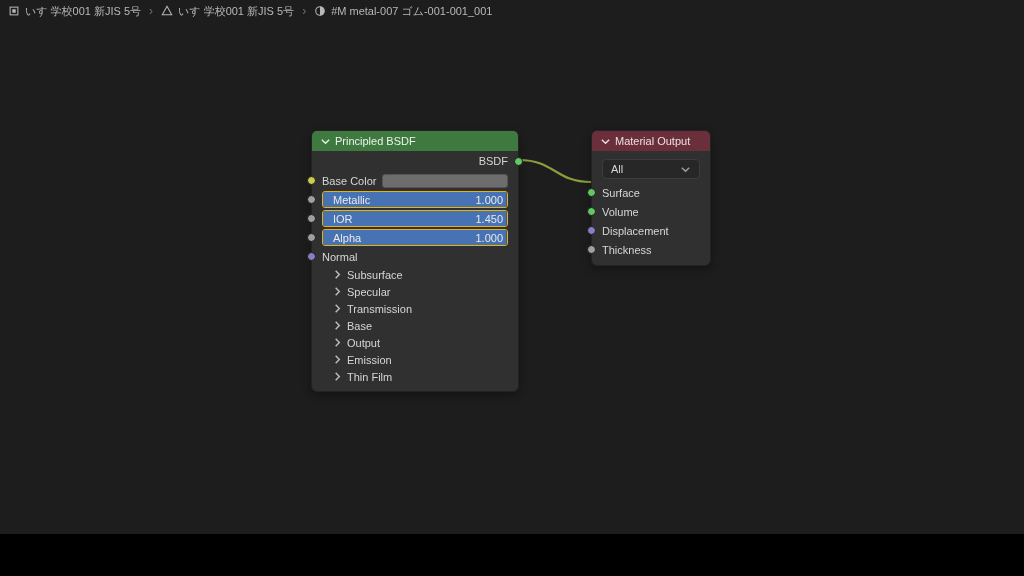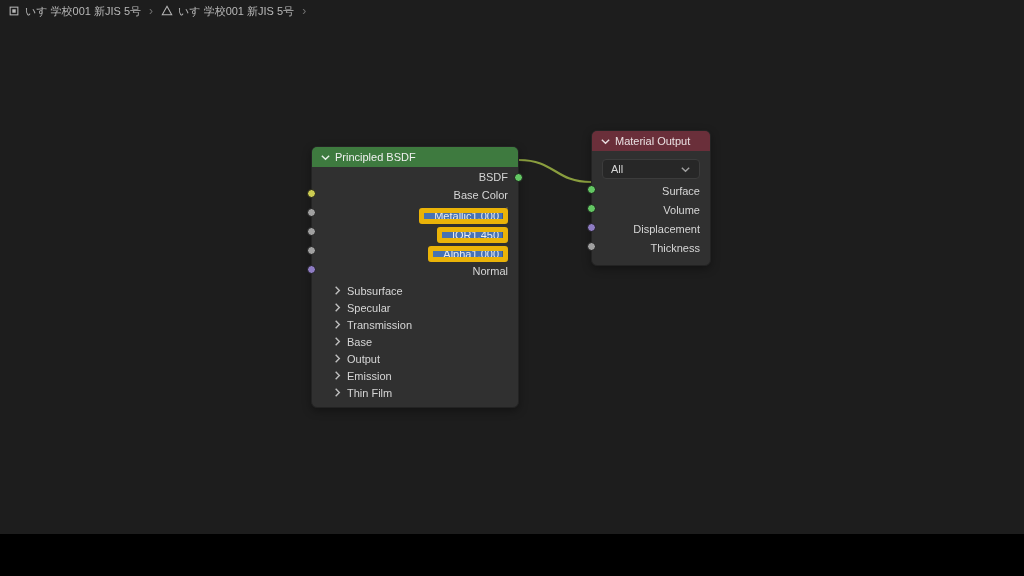--- a/index.html
+++ b/index.html
@@ -47,39 +47,39 @@
 
   
   .out-row {
     display: flex; align-items: center; justify-content: flex-end;
     gap: 6px; padding: 2px 10px 4px 10px; height: 18px; position: relative;
   }
   .out-row .sock { position: absolute; right: -5px; }
 
   
   .in-row {
-    display: flex; align-items: flex-end; gap: 6px;
-    padding: 1.5px 10px; height: 19px; position: relative; flex-direction: column;
+    display: flex; align-items: center; gap: 6px;
+    padding: 1.5px 10px; height: 19px; position: relative;
   }
   .in-row .sock { position: absolute; left: -5px; }
   .in-label { flex: 0 0 auto; }
 
   
   .swatch {
     flex: 1; height: 14px; border-radius: 3px;
     background: #6d6d6d; border: 1px solid #555;
   }
 
   
   .slider {
     flex: 1; height: 17px; border-radius: 3px;
     background: #545454;
     position: relative; overflow: hidden;
     display: flex; align-items: center;
-    border: 5px solid #eab308;
+    border: 1px solid #eab308;
   }
   .slider-fill {
     position: absolute; left: 0; top: 0; bottom: 0;
     background: #4772b3;
     border-right: 1px solid #3a5a8f;
   }
   .slider-name { position: relative; z-index: 1; padding-left: 10px; color: #eaeaea; }
   .slider-val  { position: relative; z-index: 1; margin-left: auto; padding-right: 4px; color: #eaeaea; }
 
   
@@ -123,29 +123,38 @@
   <span class="bc-sep">›</span>
   <div class="bc-segment">
     <span class="bc-icon">
       <svg viewBox="0 0 14 14">
           <polygon points="7,1.5 12.5,11.5 1.5,11.5" fill="none" stroke="#b8b8b8" stroke-width="1.2"></polygon>
         </svg>
     </span>
     <span>いす 学校001 新JIS 5号</span>
   </div>
   <span class="bc-sep">›</span>
+  <div class="bc-segment">
+    <span class="bc-icon">
+      <svg viewBox="0 0 14 14">
+          <circle cx="7" cy="7" r="5" fill="none" stroke="#b8b8b8" stroke-width="1.2"></circle>
+          <path d="M7 2 A5 5 0 0 1 7 12 Z" fill="#b8b8b8"></path>
+        </svg>
+    </span>
+    <span>#M metal-007 ゴム-001-001_001</span>
+  </div>
 </div>
 
 <div class="canvas">
 
   <svg class="wires">
     <path d="M 519 138 C 555 138, 555 160, 591 160" stroke="#8a9e3e" stroke-width="2.2" fill="none"></path>
   </svg>
 
-  <div class="node" style="left:311px; top:108px; width:208px;margin-top:16px;">
+  <div class="node" style="left:311px; top:108px; width:208px;">
     <div class="node-header hdr-green">
       <span class="chev">
         <svg viewBox="0 0 12 12">
             <path d="M2 4 L6 8 L10 4" stroke="#e8f0e8" stroke-width="1.5" fill="none"></path>
           </svg>
       </span>
       <span>Principled BSDF</span>
     </div>
     <div class="node-body">
 

